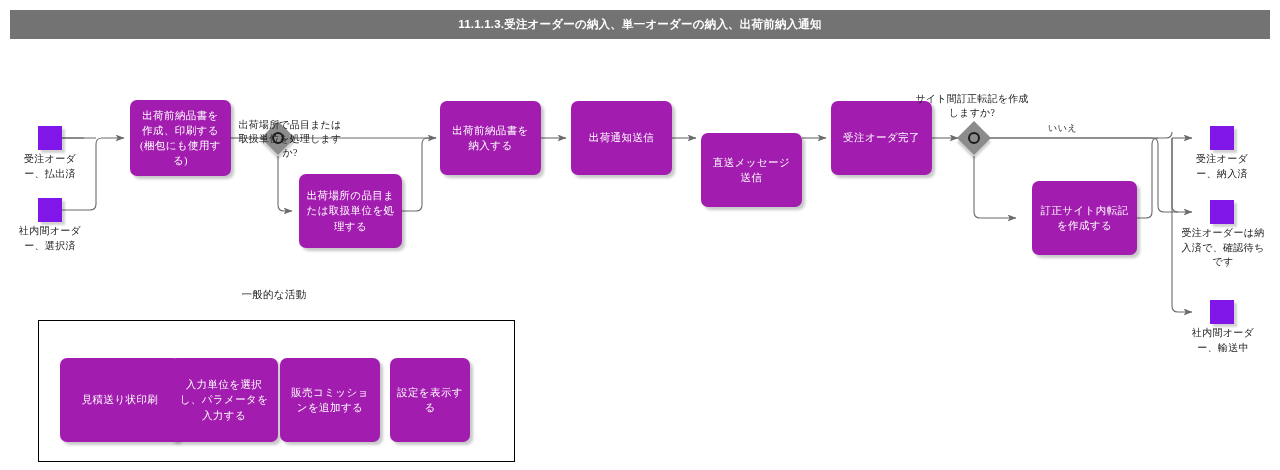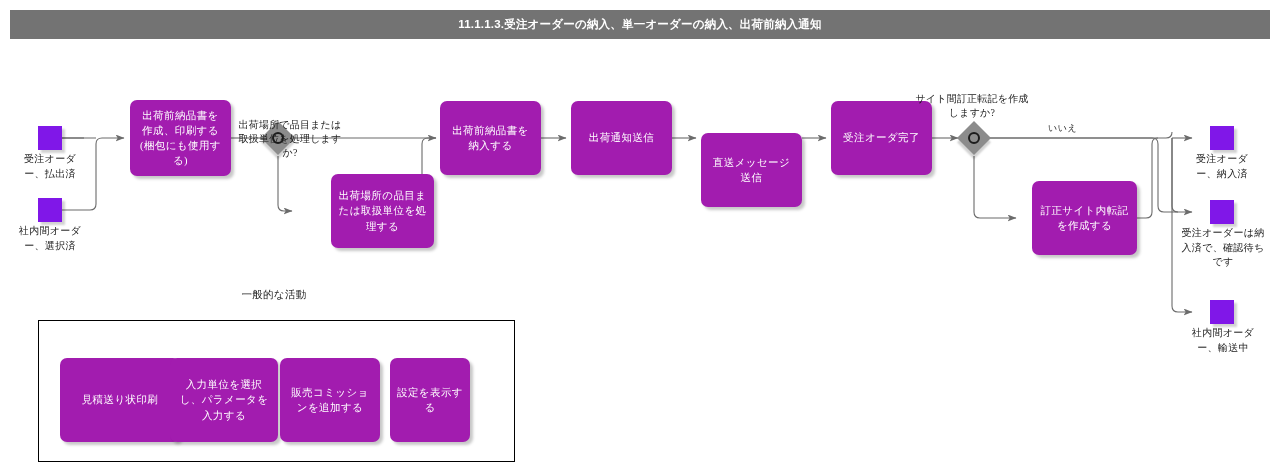--- a/index.html
+++ b/index.html
@@ -199,21 +199,21 @@
   <div class="state" style="left:38px; top:126px;"></div>
   <div class="state-label" style="left:14px; top:152px; width:72px;">受注オーダー、払出済</div>
 
   <div class="state" style="left:38px; top:198px;"></div>
   <div class="state-label" style="left:14px; top:224px; width:72px;">社内間オーダー、選択済</div>
 
   <div class="proc" style="left:130px; top:100px; width:101px; height:76px;">
     <span class="proc-label">出荷前納品書を作成、印刷する(梱包にも使用する)</span>
   </div>
 
-  <div class="proc" style="left:299px; top:174px; width:103px; height:74px;margin-left:32px;">
+  <div class="proc" style="left:299px; top:174px; width:103px; height:74px;">
     <span class="proc-label">出荷場所の品目または取扱単位を処理する</span>
   </div>
 
   <div class="proc" style="left:440px; top:101px; width:101px; height:74px;">
     <span class="proc-label">出荷前納品書を納入する</span>
   </div>
 
   <div class="proc" style="left:571px; top:101px; width:101px; height:74px;">
     <span class="proc-label">出荷通知送信</span>
   </div>

